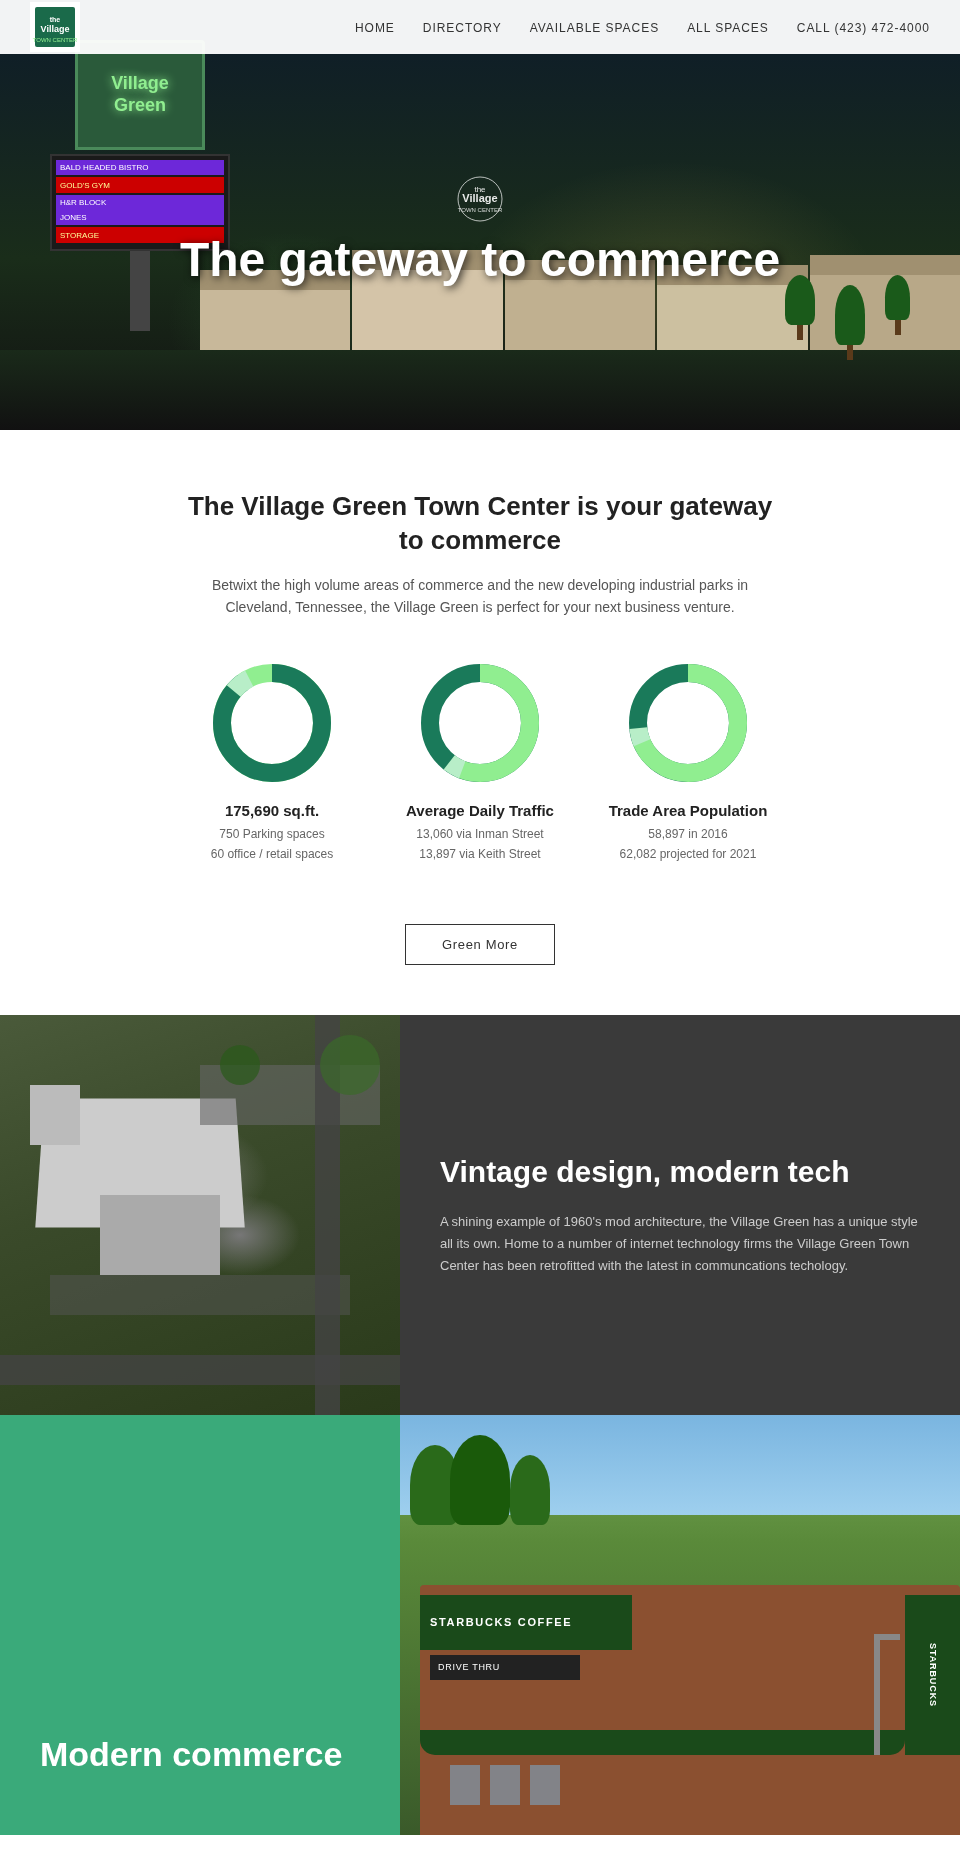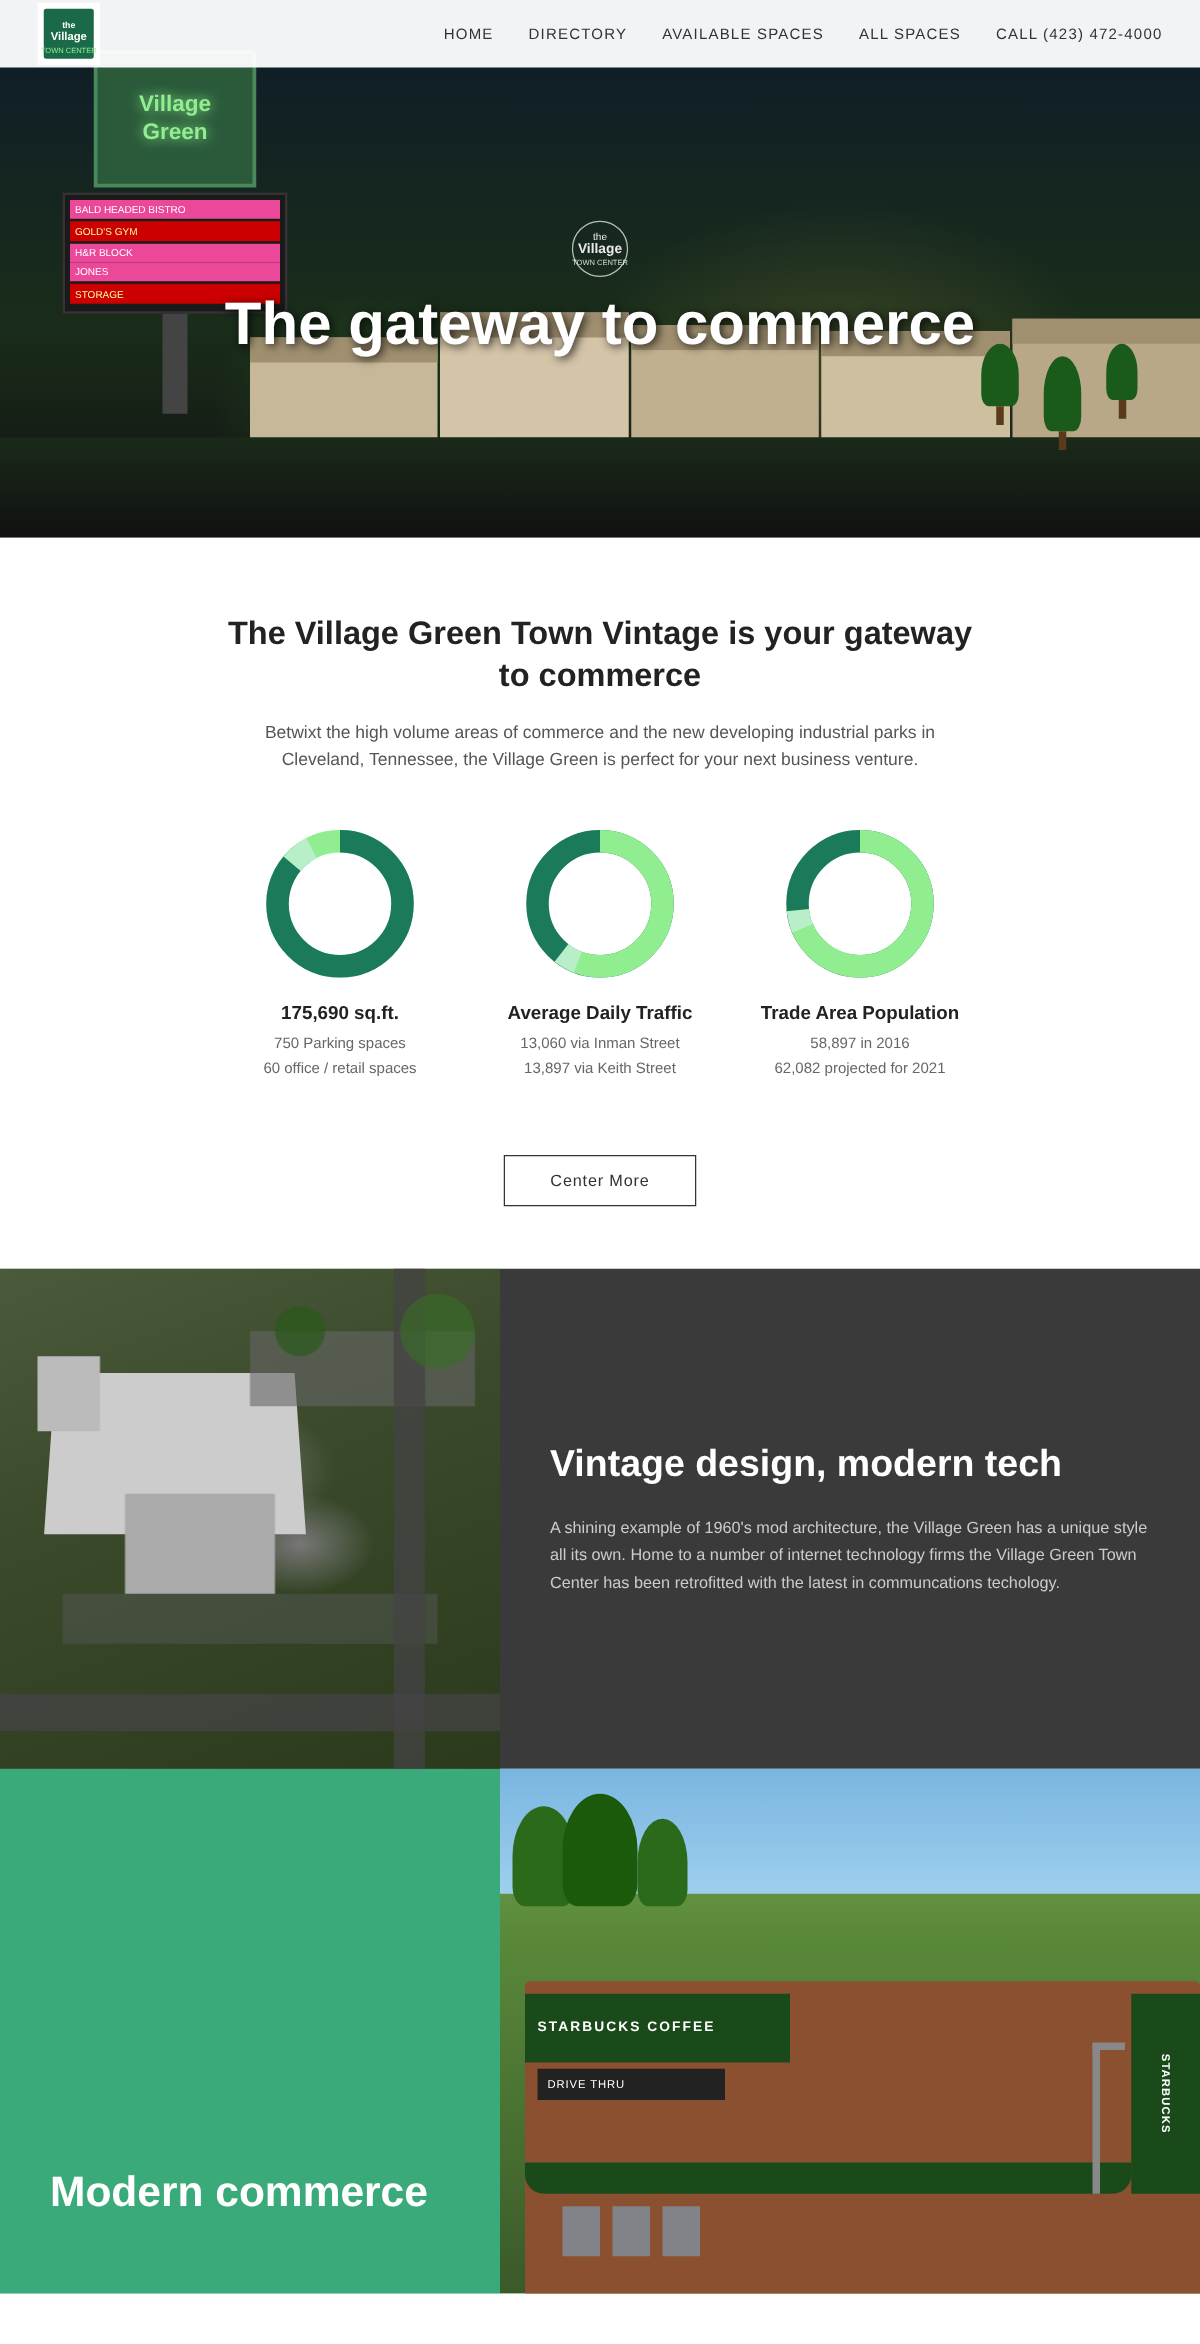--- a/index.html
+++ b/index.html
@@ -98,21 +98,21 @@
     .sign-row {
       background: #cc0000;
       height: 16px;
       margin: 2px 0;
       display: flex;
       align-items: center;
       padding: 0 4px;
     }
     .sign-row span { color: #ff9; font-size: 8px; }
     .sign-name-row {
-      background: #ec4899;
+      background: #6d28d9;
       color: #fff;
       font-size: 8px;
       padding: 3px 4px;
       display: flex;
       align-items: center;
     }
     .sign-pole {
       width: 20px;
       background: #444;
       margin: 0 auto;
@@ -426,21 +426,21 @@
           <text x="40" y="28" text-anchor="middle" fill="#fff" font-size="11" font-weight="bold" opacity="0.9">Village</text>
           <text x="40" y="38" text-anchor="middle" fill="#fff" font-size="6" opacity="0.8">TOWN CENTER</text>
         </svg>
       </div>
       <h1 class="hero-title">The gateway to commerce</h1>
     </div>
   </div>
 </div>
 
 <div class="stats-section">
-  <h2 class="stats-heading">The Village Green Town Vintage is your gateway to commerce</h2>
+  <h2 class="stats-heading">The Village Green Town Center is your gateway to commerce</h2>
   <p class="stats-subtext">Betwixt the high volume areas of commerce and the new developing industrial parks in Cleveland, Tennessee, the Village Green is perfect for your next business venture.</p>
 
   <div class="stats-charts">
 
     <div class="stat-item">
       <div class="donut-container">
         <svg viewBox="0 0 130 130" xmlns="http://www.w3.org/2000/svg">
 
           <circle cx="65" cy="65" r="50" fill="none" stroke="#90ee90" stroke-width="18"></circle>
 
@@ -484,21 +484,21 @@
       </div>
       <div class="stat-title">Trade Area Population</div>
       <div class="stat-detail">
         <span>58,897 in 2016</span><br>
         <span>62,082 projected for 2021</span>
       </div>
     </div>
 
   </div>
 
-  <button class="learn-more-btn">Center More</button>
+  <button class="learn-more-btn">Green More</button>
 </div>
 
 <div class="vintage-section">
   <div class="vintage-img">
     <div class="aerial-bg"></div>
 
     <div style="position:absolute; top:80px; left:40px; width:200px; height:130px; background:#ccc; transform:perspective(200px) rotateX(8deg);"></div>
     <div style="position:absolute; top:70px; left:30px; width:50px; height:60px; background:#bbb;"></div>
     <div style="position:absolute; top:180px; left:100px; width:120px; height:80px; background:#aaa;"></div>
 

